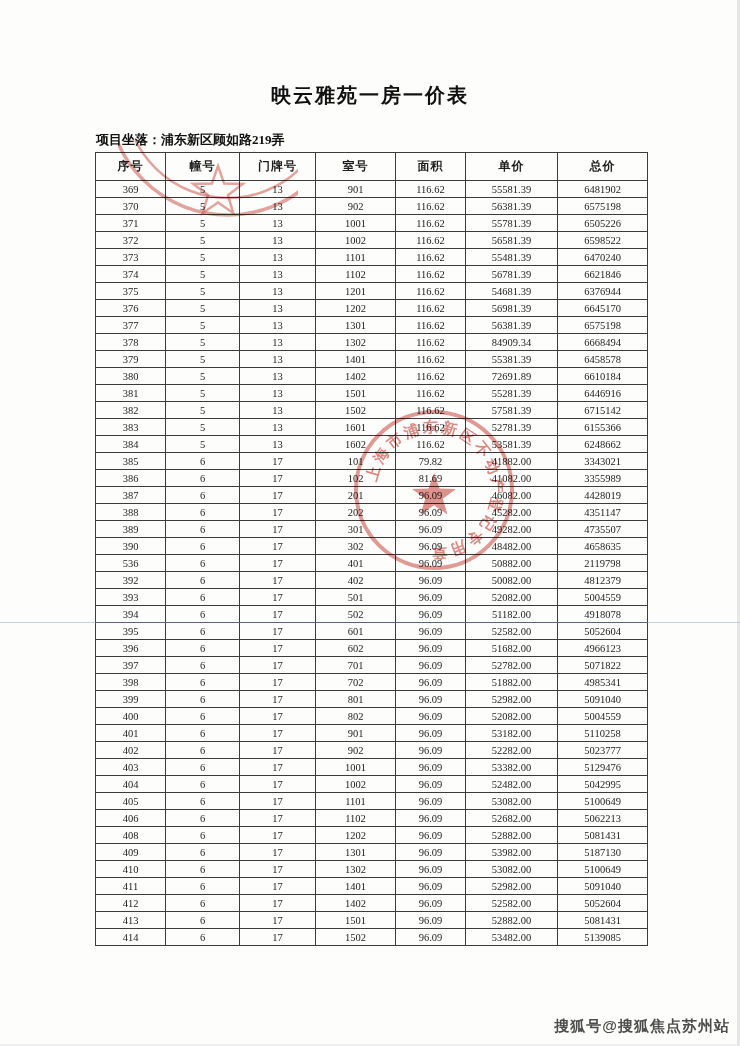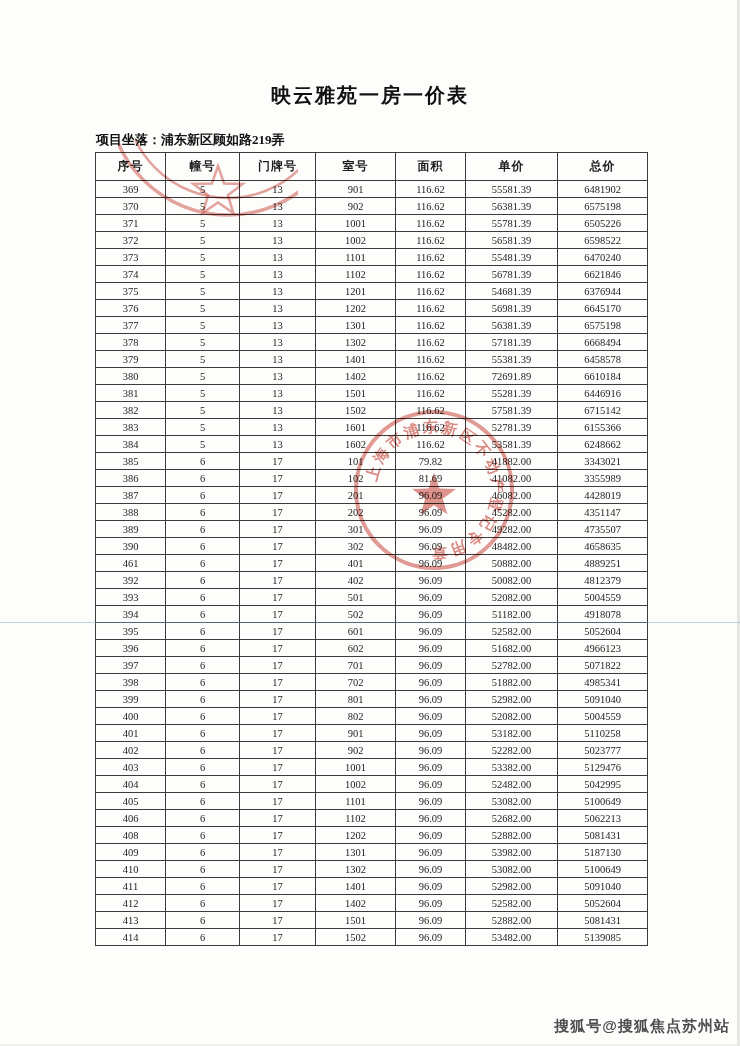--- a/index.html
+++ b/index.html
@@ -159,21 +159,21 @@
           <td>116.62</td>
           <td>56381.39</td>
           <td>6575198</td>
         </tr>
         <tr>
           <td>378</td>
           <td>5</td>
           <td>13</td>
           <td>1302</td>
           <td>116.62</td>
-          <td>57181.39</td>
+          <td>84909.34</td>
           <td>6668494</td>
         </tr>
         <tr>
           <td>379</td>
           <td>5</td>
           <td>13</td>
           <td>1401</td>
           <td>116.62</td>
           <td>55381.39</td>
           <td>6458578</td>
@@ -271,27 +271,27 @@
         <tr>
           <td>390</td>
           <td>6</td>
           <td>17</td>
           <td>302</td>
           <td>96.09</td>
           <td>48482.00</td>
           <td>4658635</td>
         </tr>
         <tr>
-          <td>461</td>
+          <td>536</td>
           <td>6</td>
           <td>17</td>
           <td>401</td>
           <td>96.09</td>
           <td>50882.00</td>
-          <td>4889251</td>
+          <td>2119798</td>
         </tr>
         <tr>
           <td>392</td>
           <td>6</td>
           <td>17</td>
           <td>402</td>
           <td>96.09</td>
           <td>50082.00</td>
           <td>4812379</td>
         </tr>

